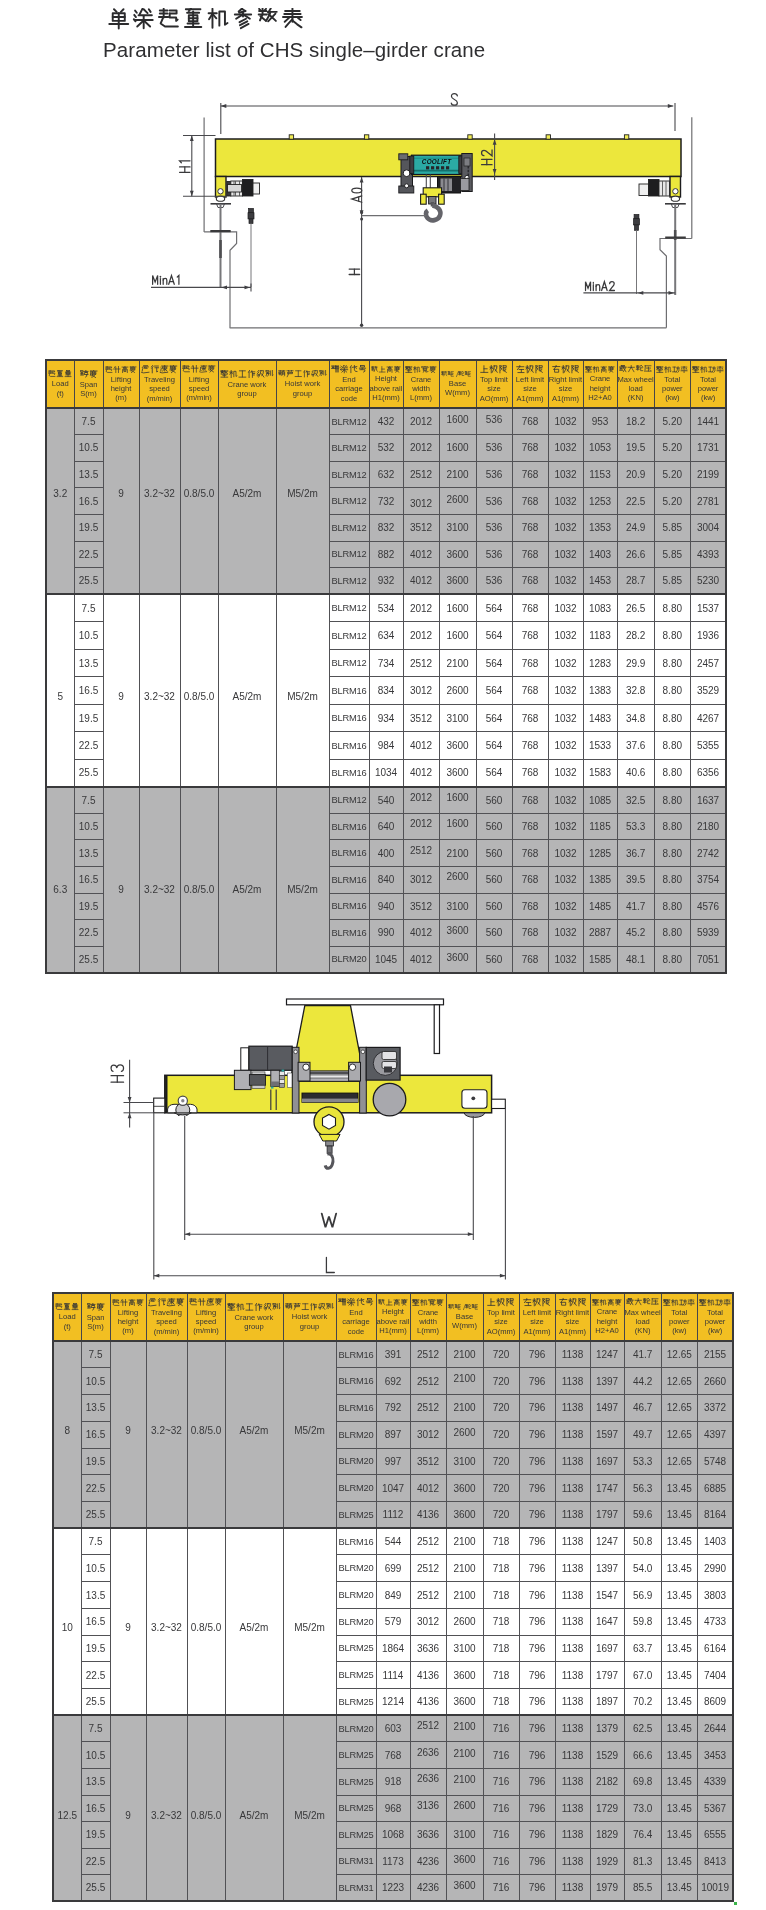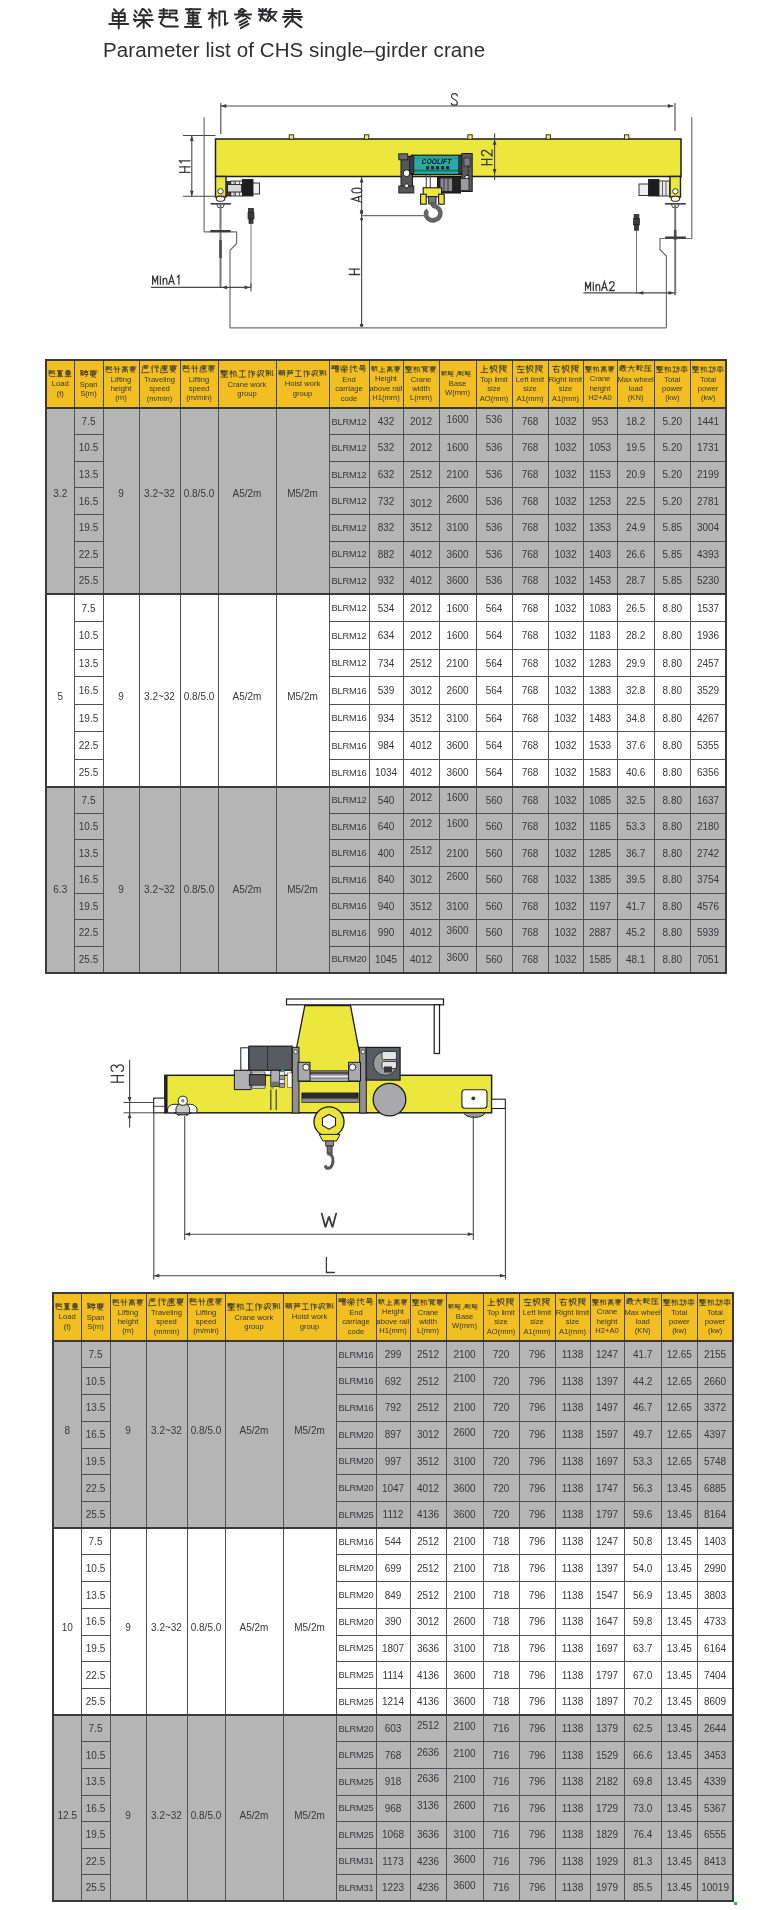--- a/index.html
+++ b/index.html
@@ -1136,21 +1136,21 @@
         <td>768</td>
         <td>1032</td>
         <td>1283</td>
         <td>29.9</td>
         <td>8.80</td>
         <td>2457</td>
       </tr>
 <tr class="w" style="height:27.51px">
         <td class="sp">16.5</td>
         <td class="cd">BLRM16</td>
-        <td>539</td>
+        <td>834</td>
         <td>3012</td>
         <td>2600</td>
         <td>564</td>
         <td>768</td>
         <td>1032</td>
         <td>1383</td>
         <td>32.8</td>
         <td>8.80</td>
         <td>3529</td>
       </tr>
@@ -1260,21 +1260,21 @@
       </tr>
 <tr class="g" style="height:26.59px">
         <td class="sp">19.5</td>
         <td class="cd">BLRM16</td>
         <td>940</td>
         <td>3512</td>
         <td>3100</td>
         <td>560</td>
         <td>768</td>
         <td>1032</td>
-        <td>1197</td>
+        <td>1485</td>
         <td>41.7</td>
         <td>8.80</td>
         <td>4576</td>
       </tr>
 <tr class="g" style="height:26.59px">
         <td class="sp">22.5</td>
         <td class="cd">BLRM16</td>
         <td>990</td>
         <td>4012</td>
         <td><span style="position:relative;top:-2px">3600</span></td>
@@ -2122,21 +2122,21 @@
 
 <tr class="g" style="height:26.76px">
         <td class="ld sec" rowspan="7"><span style="position:relative;top:-4px">8</span></td>
         <td class="sp sec">7.5</td>
         <td class="mg sec" rowspan="7"><span style="position:relative;top:-4px">9</span></td>
         <td class="mg sec" rowspan="7"><span style="position:relative;top:-4px">3.2~32</span></td>
         <td class="mg sec" rowspan="7"><span style="position:relative;top:-4px">0.8/5.0</span></td>
         <td class="mg sec" rowspan="7"><span style="position:relative;top:-4px">A5/2m</span></td>
         <td class="mg sec" rowspan="7"><span style="position:relative;top:-4px">M5/2m</span></td>
         <td class="cd sec">BLRM16</td>
-        <td class="sec">299</td>
+        <td class="sec">391</td>
         <td class="sec">2512</td>
         <td class="sec">2100</td>
         <td class="sec">720</td>
         <td class="sec">796</td>
         <td class="sec">1138</td>
         <td class="sec">1247</td>
         <td class="sec">41.7</td>
         <td class="sec">12.65</td>
         <td class="sec">2155</td>
       </tr>
@@ -2268,35 +2268,35 @@
         <td>796</td>
         <td>1138</td>
         <td>1547</td>
         <td>56.9</td>
         <td>13.45</td>
         <td>3803</td>
       </tr>
 <tr class="w" style="height:26.73px">
         <td class="sp">16.5</td>
         <td class="cd">BLRM20</td>
-        <td>390</td>
+        <td>579</td>
         <td>3012</td>
         <td>2600</td>
         <td>718</td>
         <td>796</td>
         <td>1138</td>
         <td>1647</td>
         <td>59.8</td>
         <td>13.45</td>
         <td>4733</td>
       </tr>
 <tr class="w" style="height:26.73px">
         <td class="sp">19.5</td>
         <td class="cd">BLRM25</td>
-        <td>1807</td>
+        <td>1864</td>
         <td>3636</td>
         <td>3100</td>
         <td>718</td>
         <td>796</td>
         <td>1138</td>
         <td>1697</td>
         <td>63.7</td>
         <td>13.45</td>
         <td>6164</td>
       </tr>

